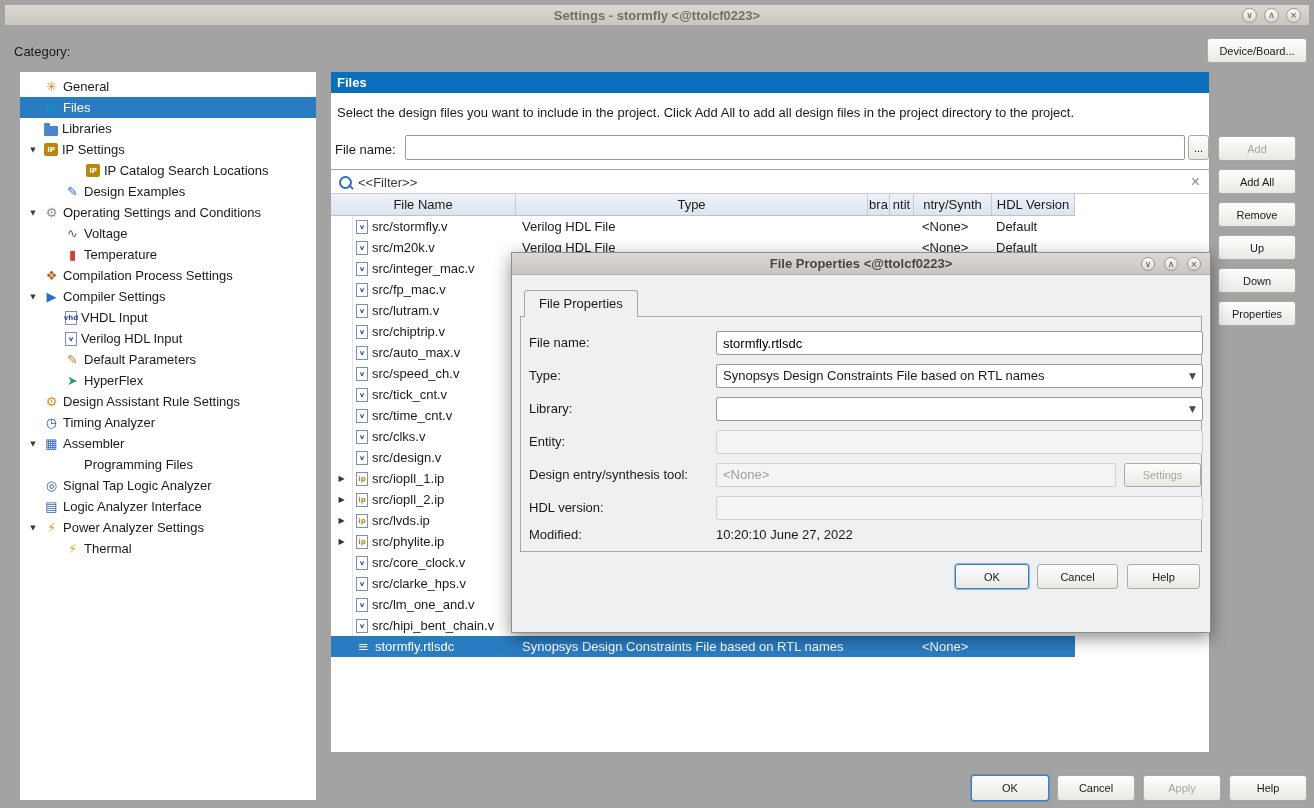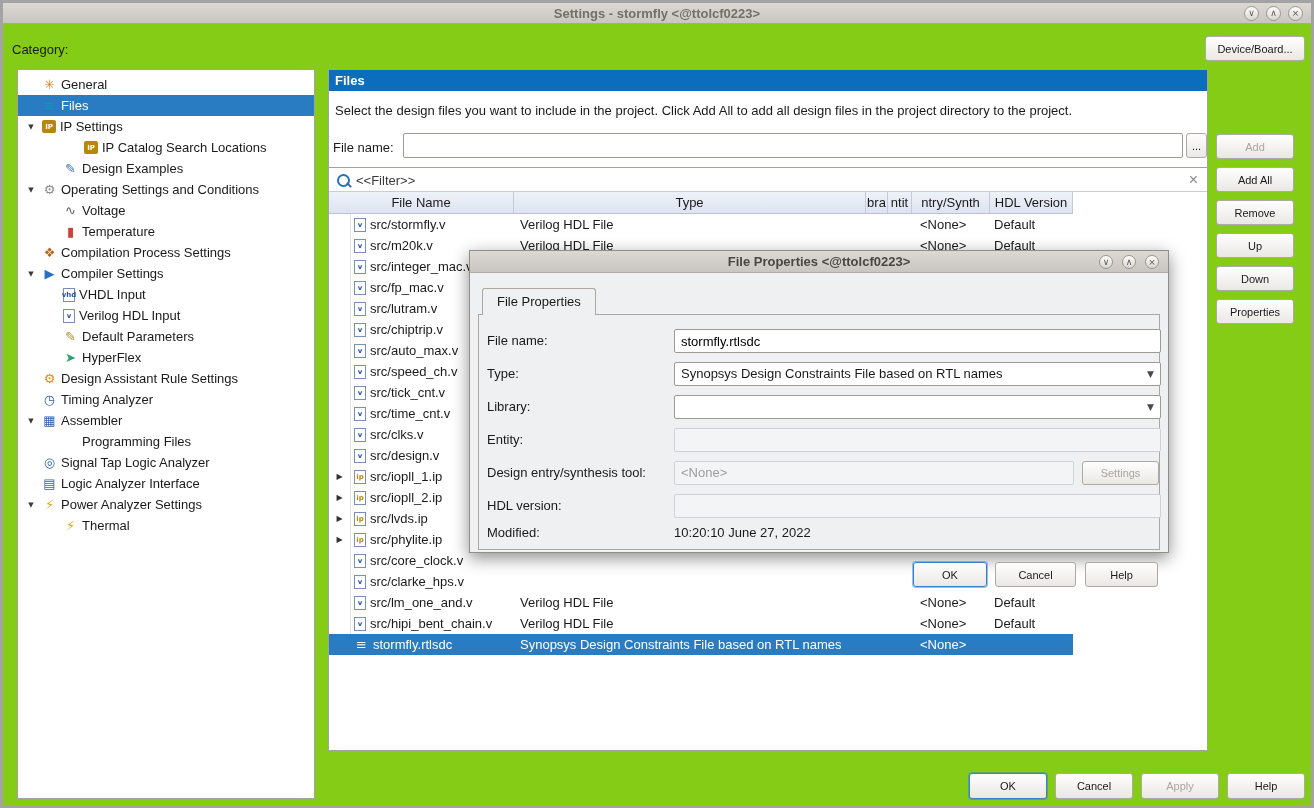--- a/index.html
+++ b/index.html
@@ -1,18 +1,18 @@
 <!DOCTYPE html>
 <html><head>
 <meta charset="utf-8">
 <style>
   *{margin:0;padding:0;box-sizing:border-box}
   html,body{background:#efeeeb}
   body{font-family:"Liberation Sans","DejaVu Sans",sans-serif;font-size:13px;color:#1a1a1a}
-  .window{position:relative;width:1314px;height:808px;background:#84cc16;border:3px solid #a3a3a3;overflow:hidden}
+  .window{position:relative;width:1314px;height:808px;background:#a3a3a3;border:5px solid #a3a3a3;overflow:hidden}
 
   
   .titlebar{position:absolute;left:0;top:0;right:0;height:21px;background:linear-gradient(#dcd9d5,#c9c5c0);border-bottom:1px solid #aaa69f}
   .titlebar .title{position:absolute;left:0;right:0;text-align:center;line-height:21px;font-weight:bold;color:#746f69;font-size:13px}
   .winbtns{position:absolute;right:8px;top:3px;display:flex;gap:7px;z-index:3}
   .circle-btn{width:15px;height:15px;border-radius:50%;background:linear-gradient(#fdfdfd,#d9d6d1);border:1px solid #9a968f;color:#5a564f;font-size:9px;line-height:13px;text-align:center;font-family:"DejaVu Sans",sans-serif}
 
   
   .category-label{position:absolute;left:9px;top:39px}
   .btn{background:linear-gradient(#fefefe,#eae8e4);border:1px solid #aeaaa3;border-radius:3px;font-size:11px;color:#1a1a1a;text-align:center;font-family:inherit;cursor:default}
@@ -65,21 +65,21 @@
   .c-type{width:352px;padding-left:6px}
   .c-bra{width:22px}.c-ntit{width:24px}
   .c-entry{width:78px;padding-left:8px}
   .c-hdl{width:83px;padding-left:4px}
 
   
   .side-btn{position:absolute;left:1213px;width:78px;height:25px}
   .sb0{top:131px}.sb1{top:164px}.sb2{top:197px}.sb3{top:230px}.sb4{top:263px}.sb5{top:296px}
 
   
-  .dialog{position:absolute;left:466px;top:247px;width:700px;height:303px;background:#eff0f1;border:1px solid #918d87;box-shadow:0 5px 16px rgba(0,0,0,.45);z-index:5}
+  .dialog{position:absolute;left:506px;top:247px;width:700px;height:381px;background:#eff0f1;border:1px solid #918d87;box-shadow:0 5px 16px rgba(0,0,0,.45);z-index:5}
   .dlg-titlebar{position:absolute;left:0;top:0;right:0;height:22px;background:linear-gradient(#dcd9d5,#c9c5c0);border-bottom:1px solid #b0aca6}
   .dlg-title{position:absolute;left:0;right:0;text-align:center;line-height:22px;font-weight:bold;color:#4a4743}
   .dlg-winbtns{position:absolute;right:9px;top:4px;display:flex;gap:9px}
   .dlg-winbtns .circle-btn{width:14px;height:14px;line-height:12px}
   .dlg-tab{position:absolute;left:12px;top:37px;height:27px;padding:0 14px;line-height:26px;background:#eff0f1;border:1px solid #aaa7a1;border-bottom:none;border-radius:3px 3px 0 0;z-index:2}
   .dlg-frame{position:absolute;left:8px;top:63px;width:682px;height:236px;border:1px solid #aaa7a1}
   .frow{position:absolute;left:8px;right:8px;height:24px}
   .fr0{top:14px}.fr1{top:47px}.fr2{top:80px}.fr3{top:113px}.fr4{top:146px}.fr5{top:179px}.fr6{top:206px}
   .flabel{position:absolute;left:0;line-height:24px}
   .fctrl{position:absolute;left:187px;top:0;height:24px}
@@ -120,20 +120,25 @@
         <span class="expander"></span>
         <span class="ico glyph-ico" style="color: rgb(224, 133, 31);">✳</span>
         <span class="tree-label">General</span>
       </div>
       <div class="tree-row selected" style="padding-left: 6px;">
         <span class="expander"></span>
         <span class="ico glyph-ico" style="color: rgb(0, 159, 178);">≡</span>
         <span class="tree-label">Files</span>
       </div>
       <div class="tree-row" style="padding-left: 6px;">
+        <span class="expander"></span>
+        <span class="ico folder-ico"></span>
+        <span class="tree-label">Libraries</span>
+      </div>
+      <div class="tree-row" style="padding-left: 6px;">
         <span class="expander">▼</span>
         <span class="ico chip-ico">IP</span>
         <span class="tree-label">IP Settings</span>
       </div>
       <div class="tree-row" style="padding-left: 48px;">
         <span class="expander"></span>
         <span class="ico chip-ico">IP</span>
         <span class="tree-label">IP Catalog Search Locations</span>
       </div>
       <div class="tree-row" style="padding-left: 27px;">

